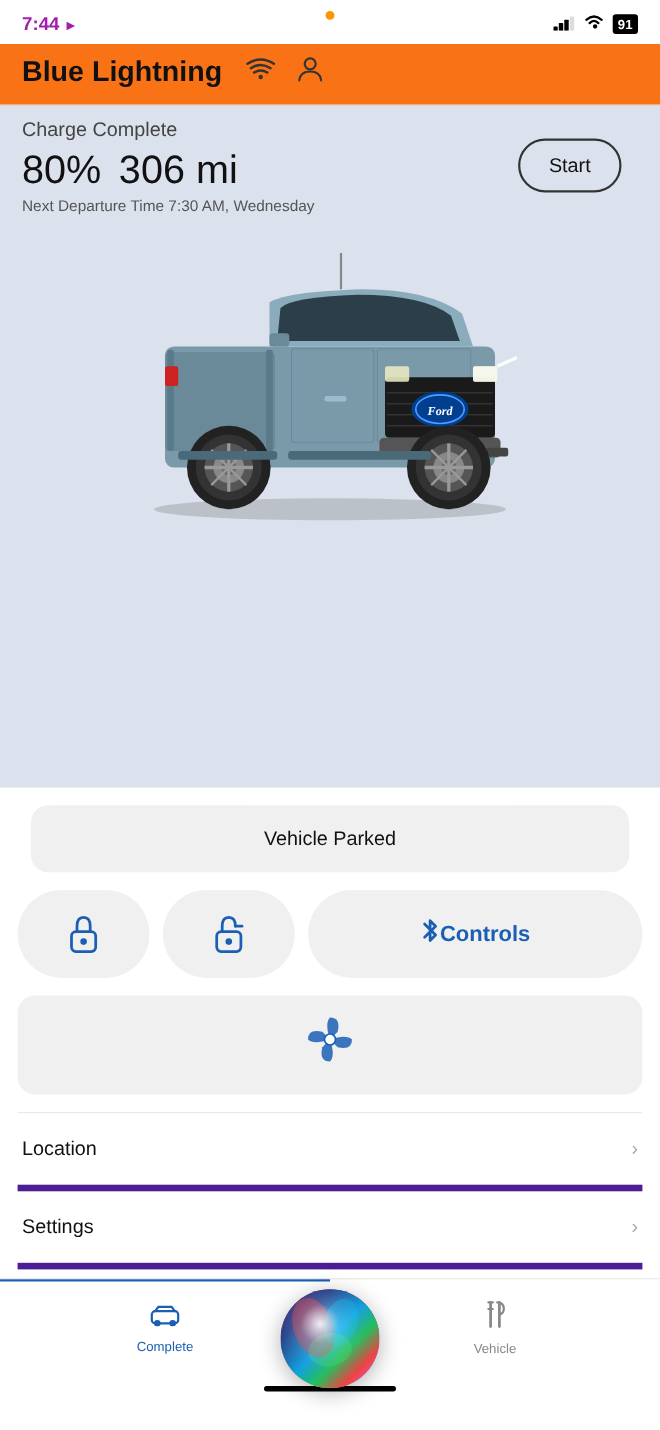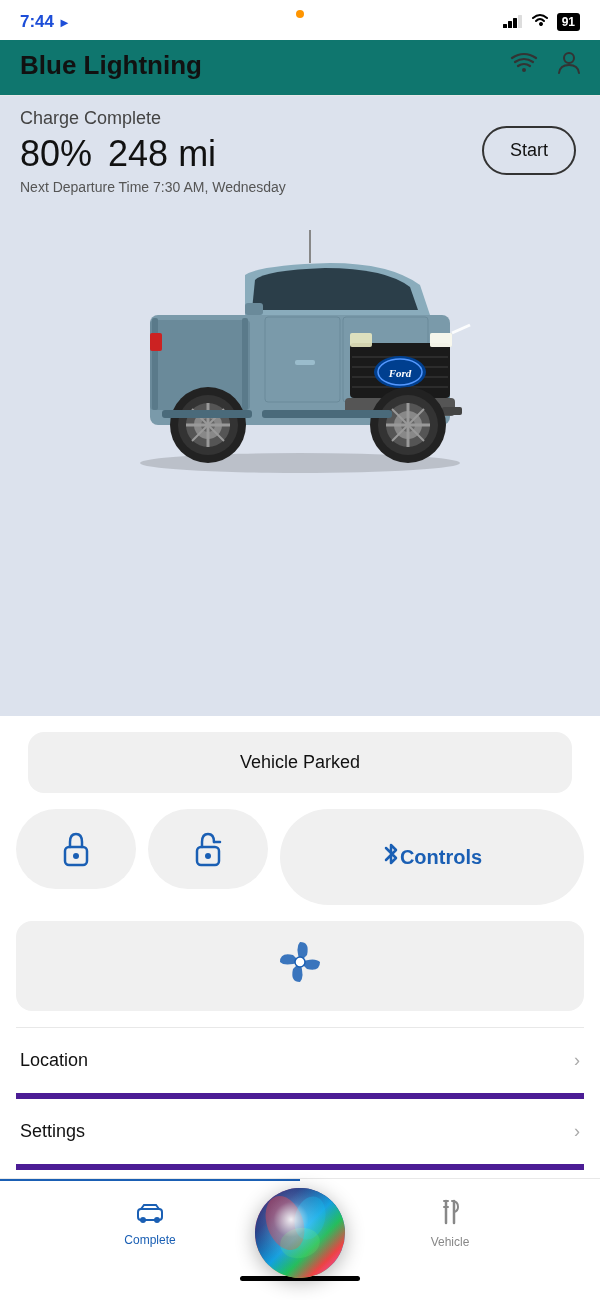--- a/index.html
+++ b/index.html
@@ -16,21 +16,21 @@
     .status-bar {
       display: flex;
       justify-content: space-between;
       align-items: center;
       padding: 12px 20px 8px;
       background: #fff;
     }
     .status-time {
       font-size: 17px;
       font-weight: 600;
-      color: #1d4ed8;
+      color: #a21caf;
       display: flex;
       align-items: center;
       gap: 4px;
     }
     .status-icons {
       display: flex;
       align-items: center;
       gap: 8px;
     }
     .battery-indicator {
@@ -51,24 +51,23 @@
       left: 50%;
       transform: translateX(-50%);
     }
     .status-bar-wrapper {
       position: relative;
     }
 
     
     .header {
       display: flex;
-      justify-content: space-between;
       align-items: center;
       padding: 10px 20px 14px;
-      background: #0f766e;
+      background: #f97316;
       border-bottom: 1px solid #e8e8e8;
       gap: 21px;
     }
     .header-title {
       font-size: 26px;
       font-weight: 600;
       color: #111;
     }
     .header-icons {
       display: flex;
@@ -106,21 +105,21 @@
       gap: 16px;
     }
     .departure-text {
       font-size: 14px;
       color: #555;
       margin-top: 4px;
     }
     .start-button {
       position: absolute;
       top: 30px;
-      right: 24px;
+      right: 35px;
       border: 2px solid #333;
       background: transparent;
       border-radius: 30px;
       padding: 12px 26px;
       font-size: 18px;
       font-weight: 500;
       cursor: pointer;
       color: #111;
     }
 
@@ -171,21 +170,21 @@
       align-items: center;
       justify-content: center;
       cursor: pointer;
       font-size: 28px;
     }
     .action-btn-controls {
       background: #f0f0f0;
       border: none;
       border-radius: 50px;
       flex: 1;
-      height: 96px;
+      height: 80px;
       display: flex;
       align-items: center;
       justify-content: center;
       cursor: pointer;
       gap: 0;
     }
     .controls-label {
       font-size: 20px;
       font-weight: 600;
       color: #1a5fb4;
@@ -344,21 +343,21 @@
       </svg>
     </span>
   </div>
 </div>
 
 <div class="main-content">
   <div class="charge-status">
     <div class="charge-label">Charge Complete</div>
     <div class="charge-values">
       <span>80%</span>
-      <span>248 mi</span>
+      <span>306 mi</span>
     </div>
     <div class="departure-text">Next Departure Time 7:30 AM, Wednesday</div>
   </div>
 
   <button class="start-button">Start</button>
 
   <div class="truck-container">
     <div class="truck-svg-wrapper">
       <svg viewBox="0 0 420 260" class="truck-img" xmlns="http://www.w3.org/2000/svg">
 

